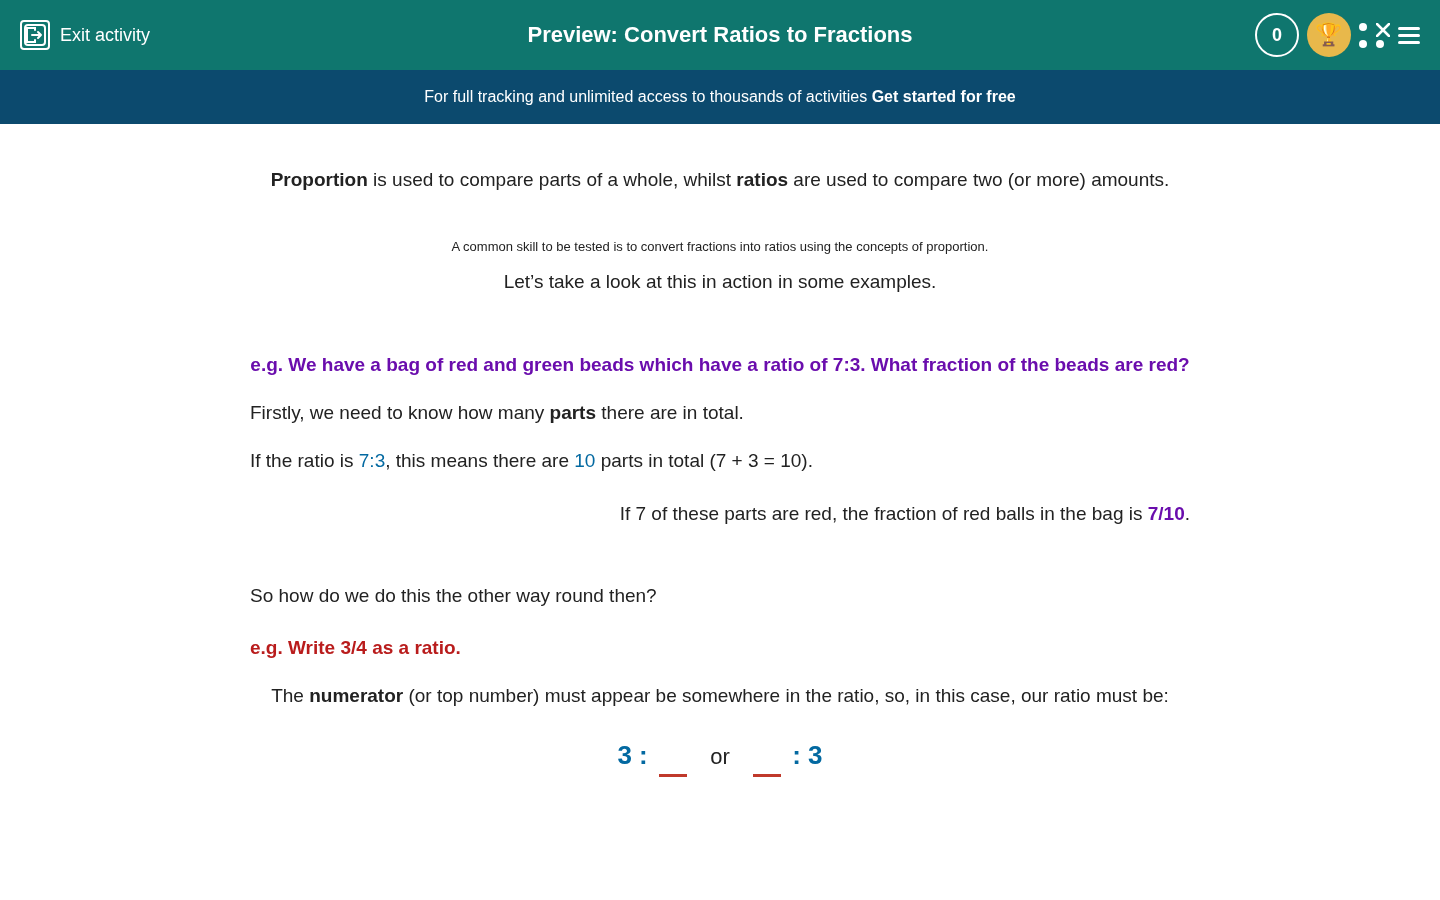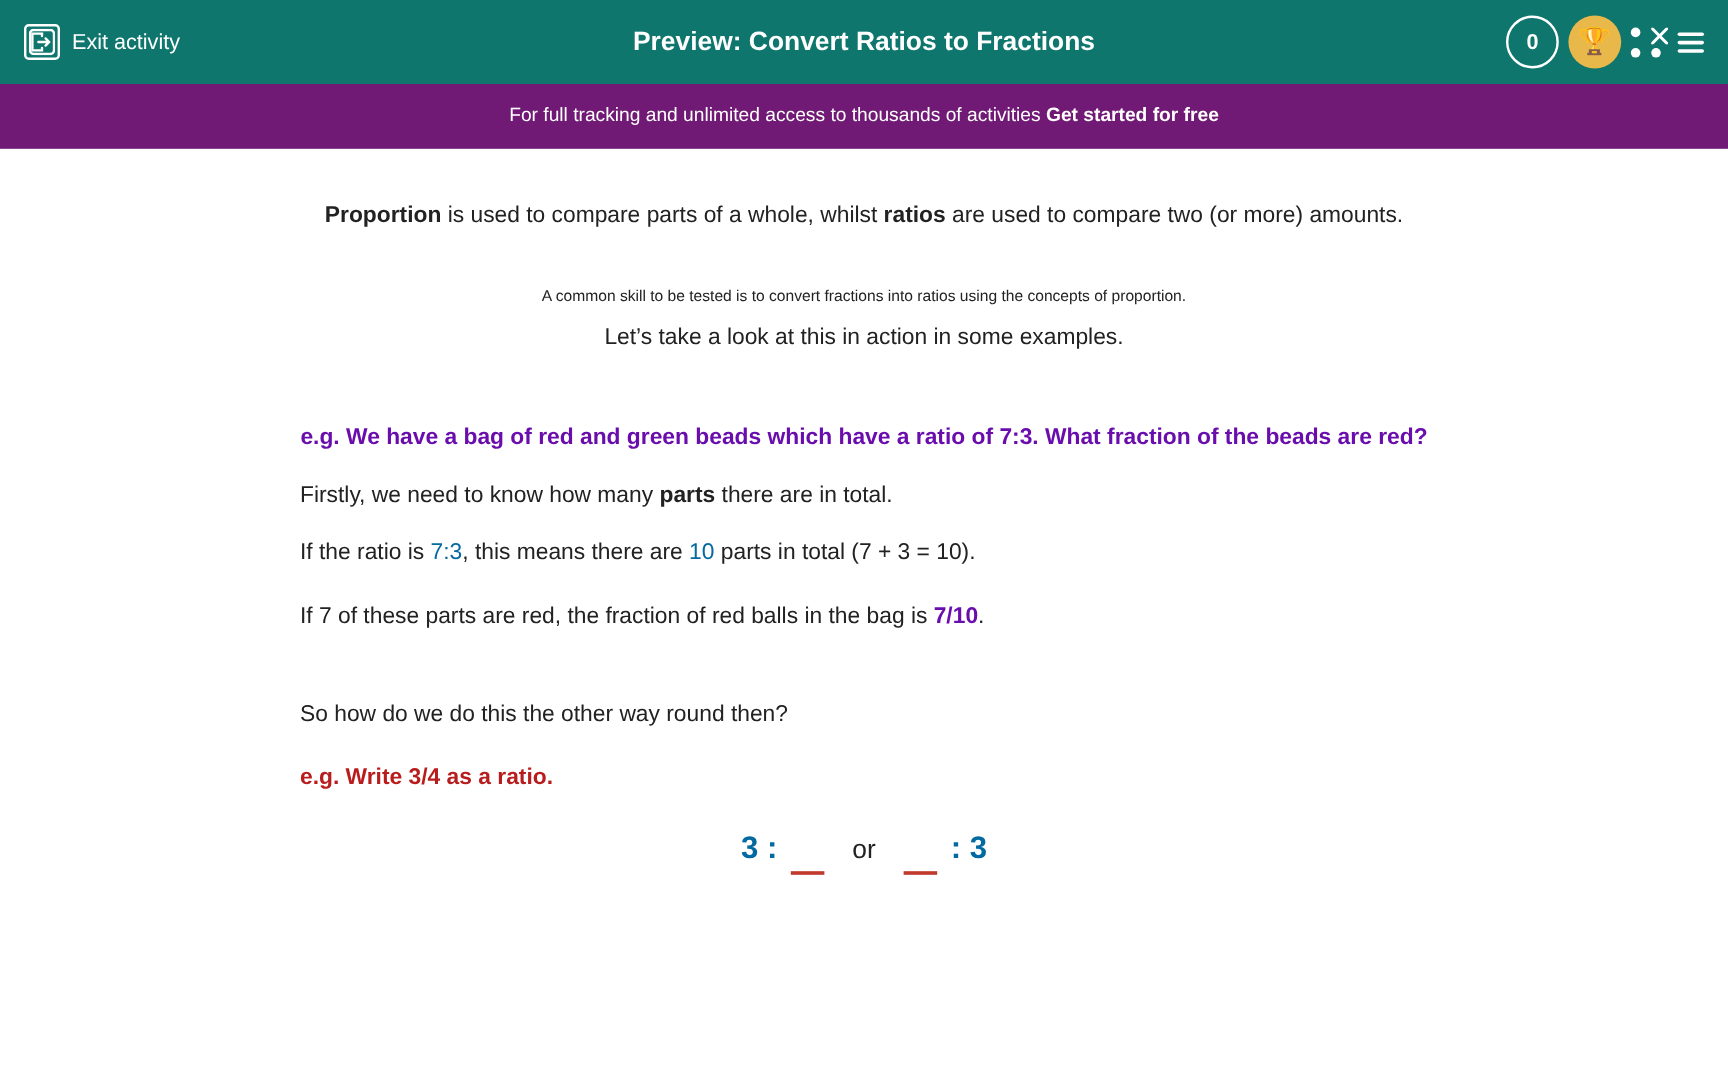--- a/index.html
+++ b/index.html
@@ -89,21 +89,21 @@
       border-radius: 2px;
     }
     .top-right-controls {
       display: flex;
       align-items: center;
       gap: 8px;
     }
 
     
     .banner {
-      background: #701a75;
+      background: #0c4a6e;
       color: #fff;
       text-align: center;
       padding: 18px 20px;
       font-size: 16px;
     }
     .banner span.highlight {
       font-weight: bold;
     }
 
     
@@ -148,21 +148,21 @@
     .example-text {
       font-size: 19px;
       margin-bottom: 8px;
       margin-top: 16px;
     }
 
     .red { color: #0369a1; }
     .purple-link { color: #6a0dad; font-weight: bold; }
 
     .fraction-answer {
-      text-align: left;
+      text-align: right;
       font-size: 19px;
       margin-top: 20px;
       margin-bottom: 50px;
     }
 
     .section-divider {
       margin: 40px 0;
     }
 
     .how-do-we {
@@ -270,20 +270,23 @@
       If 7 of these parts are red, the fraction of red balls in the bag is <span class="purple-link">7/10</span>.
     </p>
   </div>
 
   <div class="section-divider"></div>
 
   <p class="how-do-we">So how do we do this the other way round then?</p>
 
   <p class="write-as-ratio">e.g. Write 3/4 as a ratio.</p>
 
+  <p class="numerator-text">
+    The <strong>numerator</strong> (or top number) must appear be somewhere in the ratio, so, in this case, our ratio must be:
+  </p>
 
   <div class="ratio-display">
     <span class="red">3 : </span><span class="blank"></span>
     <span class="or-text">or</span>
     <span class="blank"></span><span class="red"> : 3</span>
   </div>
 
 </div>
 
 </body></html>

